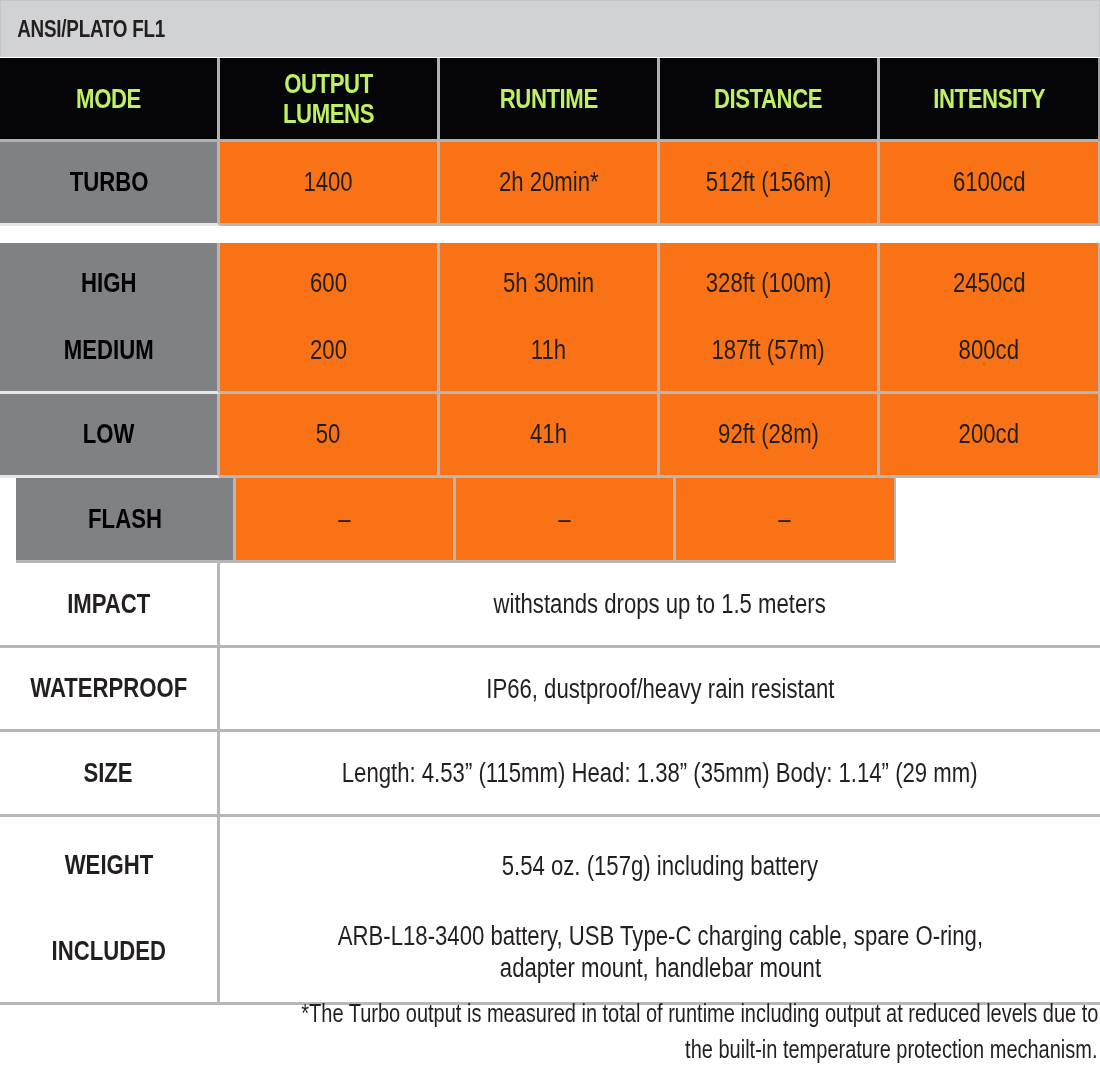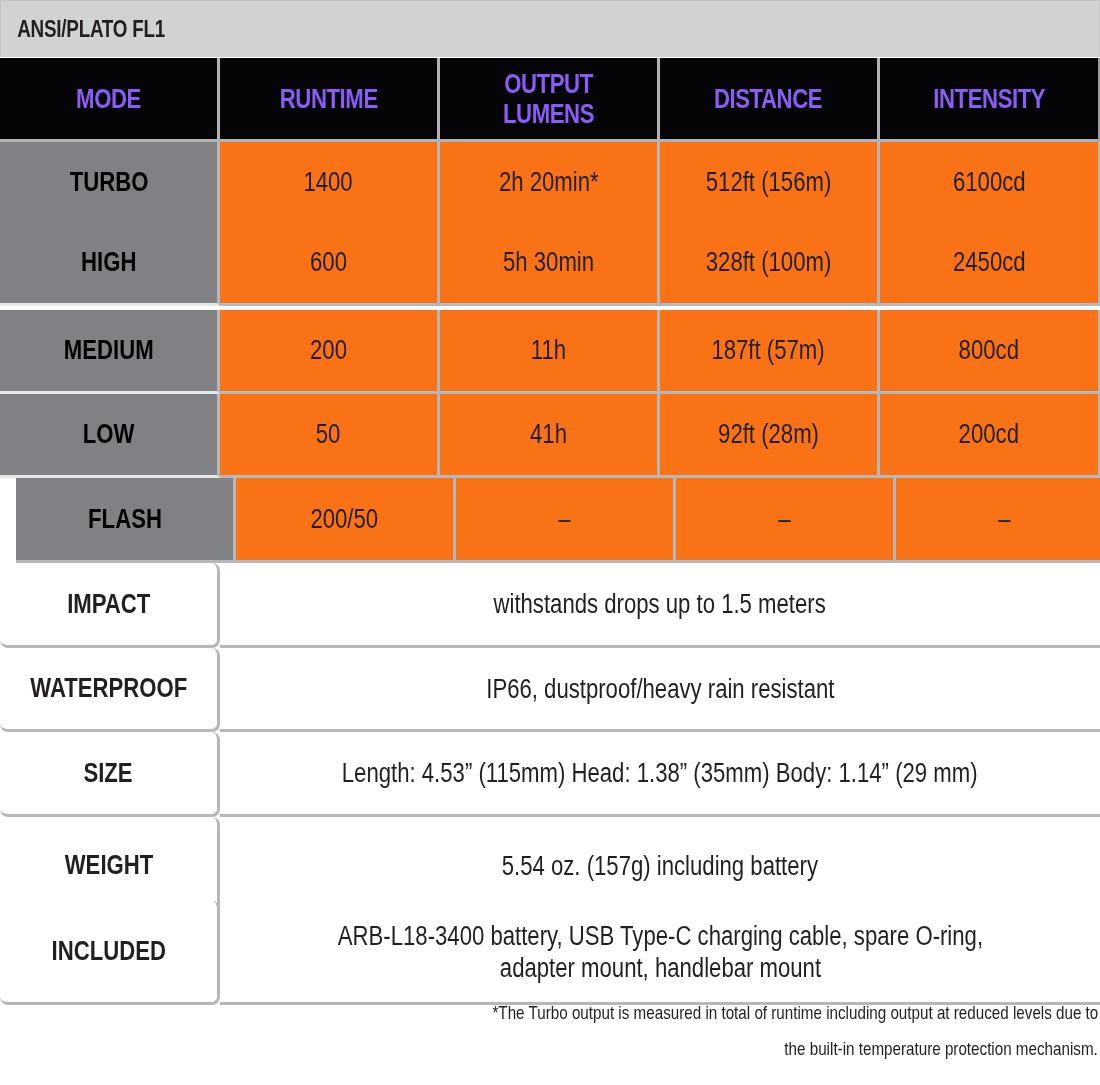--- a/index.html
+++ b/index.html
@@ -8,58 +8,58 @@
   .tbl { position: absolute; left: 0; top: 0; width: 1100px; }
   .title { position: absolute; left: 0; top: 0; width: 1098px; height: 56px;
            background: #d1d2d4; border-top: 1px solid #c4c5c7; border-left: 1px solid #c4c5c7; border-right: 1px solid #c4c5c7;
            display: flex; align-items: center; justify-content: flex-start;
            font-weight: bold; font-size: 23px; letter-spacing: -0.3px; color: #231f20;
            transform-origin: center; }
   .row { position: absolute; left: 0; width: 1100px; display: flex; }
   .cell { box-sizing: border-box; height: 100%; display: flex; align-items: center; justify-content: center;
           text-align: center; }
   .hdr { top: 58px; height: 84px; background: #b1b2b4; }
-  .hdr .cell { background: #050507; color: #8b5cf6; font-weight: bold; font-size: 27px; line-height: 30px;
+  .hdr .cell { background: #050507; color: #bef264; font-weight: bold; font-size: 27px; line-height: 30px;
                border-right: 3px solid #b1b2b4; border-bottom: 3px solid #b1b2b4; letter-spacing: -0.5px; }
   .hdr .cell:last-child { border-right: 2px solid #9c9d9f; }
   .cond { display: inline-block; transform: scaleX(0.82); }
   .mrow .cell { border-right: 3px solid #b6b7b9; border-bottom: 3px solid #b6b7b9; background: #f97316;
                 font-size: 27px; color: #231f20; }
   .mrow .cell.mode { background: #808185; color: #000000; font-weight: bold; border-right: 3px solid #b6b7b9; border-bottom: 3px solid #e6e7e8; }
   .mrow .cell:last-child { border-right: 2px solid #b6b7b9; }
   .srow .cell { border-bottom: 3px solid #b6b7b9; background: #ffffff; font-size: 27px; color: #231f20; }
-  .srow .cell.lbl { width: 220px; border-right: 3px solid #b6b7b9; font-weight: bold; color: #231f20; border-radius: 8px; }
+  .srow .cell.lbl { width: 220px; border-right: 3px solid #b6b7b9; font-weight: bold; color: #231f20; }
   .srow .cell.val { width: 880px; line-height: 32px; padding: 16px 20px; }
   .c0 { width: 220px; } .c1 { width: 220px; } .c2 { width: 220px; } .c3 { width: 220px; } .c4 { width: 220px; }
   .foot { position: absolute; right: 2px; top: 995px; width: 1096px; text-align: right;
-          font-size: 19px; line-height: 36px; color: #231f20; }
+          font-size: 25px; line-height: 36px; color: #231f20; }
   .foot .cond2 { display: inline-block; transform: scaleX(0.8); transform-origin: right center; white-space: nowrap; }
 </style>
 </head>
 <body>
 
 <div class="tbl">
 
   <div class="title">
     <span class="cond">ANSI/PLATO FL1</span>
   </div>
 
   <div class="row hdr">
     <div class="cell c0">
         <span class="cond">MODE</span>
-      </div>
-    <div class="cell c2">
-        <span class="cond">RUNTIME</span>
       </div>
     <div class="cell c1">
       <span class="cond" style="display:inline-flex;flex-direction:column;">
         <span>OUTPUT</span>
         <span>LUMENS</span>
       </span>
     </div>
+    <div class="cell c2">
+        <span class="cond">RUNTIME</span>
+      </div>
     <div class="cell c3">
         <span class="cond">DISTANCE</span>
       </div>
     <div class="cell c4">
         <span class="cond">INTENSITY</span>
       </div>
   </div>
 
   <div class="row mrow" style="top:142px;height:84px;">
     <div class="cell c0 mode">
@@ -72,21 +72,21 @@
         <span class="cond">2h 20min*</span>
       </div>
     <div class="cell c3">
         <span class="cond">512ft (156m)</span>
       </div>
     <div class="cell c4">
         <span class="cond">6100cd</span>
       </div>
   </div>
 
-  <div class="row mrow" style="top:222px;height:84px;">
+  <div class="row mrow" style="top:243px;height:84px;">
     <div class="cell c0 mode">
         <span class="cond">HIGH</span>
       </div>
     <div class="cell c1">
         <span class="cond">600</span>
       </div>
     <div class="cell c2">
         <span class="cond">5h 30min</span>
       </div>
     <div class="cell c3">
@@ -129,23 +129,20 @@
         <span class="cond">92ft (28m)</span>
       </div>
     <div class="cell c4">
         <span class="cond">200cd</span>
       </div>
   </div>
 
   <div class="row mrow" style="top:478px;height:85px;margin-left:16px;">
     <div class="cell c0 mode" style="border-bottom-color:#b6b7b9;">
         <span class="cond">FLASH</span>
-      </div>
-    <div class="cell c1">
-        <span class="cond">200/50</span>
       </div>
     <div class="cell c2">
         <span class="cond">–</span>
       </div>
     <div class="cell c3">
         <span class="cond">–</span>
       </div>
     <div class="cell c4">
         <span class="cond">–</span>
       </div>

